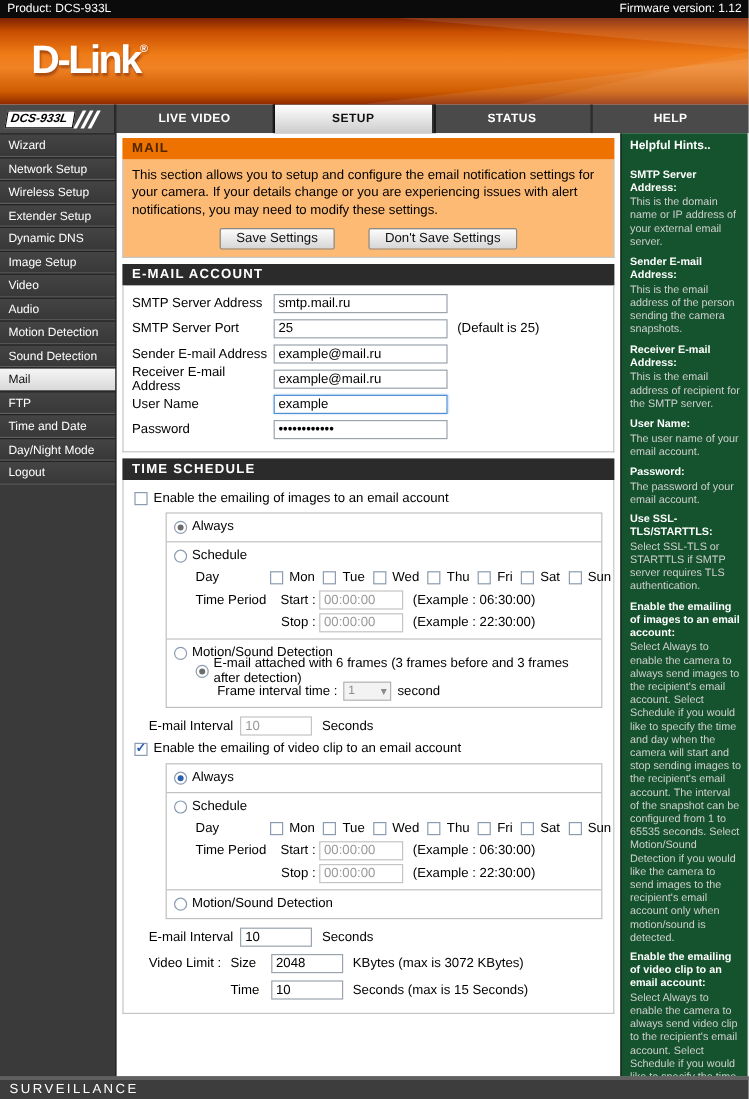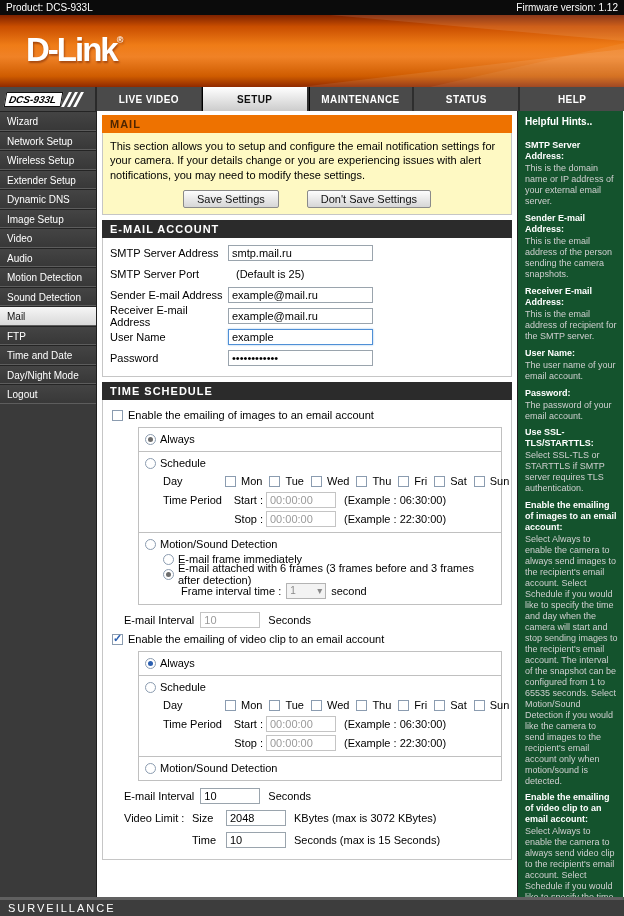--- a/index.html
+++ b/index.html
@@ -35,21 +35,21 @@
   .side-item.active { background:linear-gradient(#f6f6f6,#d9d9d9); color:#111; }
   .side-fill { flex:1; background:#3a3a3a; }
 
   
   .main { width:420px; flex:none; padding:4px 5px 0 5px; display:flex; flex-direction:column; overflow:hidden; font-size:11px; color:#000; }
   .section { margin-bottom:5px; flex:none; }
   .sec-head { height:18px; line-height:18px; padding-left:8px; font-size:11px; font-weight:bold; letter-spacing:1px; }
   .sec-head.orange { background:#ee7200; color:#4f2600; }
   .sec-head.dark { background:#2b2b2b; color:#fff; }
   .sec-body { border:1px solid #c6c6c6; border-top:none; background:#fff; padding:6px 7px; }
-  .sec-body.grey { background:#fef9c3; line-height:1.3; }
+  .sec-body.grey { background:#fdba74; line-height:1.3; }
 
   .btn { font-family:inherit; font-size:11px; color:#111; background:linear-gradient(#fdfdfd,#d6d6d6); border:1px solid #8a8a8a; border-radius:2px; padding:2px 13px; cursor:pointer; white-space:nowrap; }
   .btn-row { display:flex; justify-content:center; gap:28px; margin-top:8px; }
 
   
   .f-row { display:flex; align-items:center; height:19px; margin-bottom:2px; }
   .f-label { width:118px; flex:none; }
   .tinput { width:145px; height:16px; border:1px solid #9aa4ad; font-family:inherit; font-size:11px; padding:0 3px; color:#000; background:#fff; }
   .tinput.focus { border:1px solid #4f8fd6; box-shadow:0 0 2px #9cc3e8; }
   .note { margin-left:8px; white-space:nowrap; }
@@ -112,21 +112,20 @@
 
   <div class="tabbar">
     <div class="tab-logo">
       <span class="logo-plate">DCS-933L</span>
       <span class="slash"></span>
       <span class="slash"></span>
       <span class="slash"></span>
     </div>
     <div class="tab">LIVE VIDEO</div>
     <div class="tab active">SETUP</div>
-    <div class="tab">MAINTENANCE</div>
     <div class="tab">STATUS</div>
     <div class="tab">HELP</div>
   </div>
 
   <div class="content">
 
     <div class="sidebar">
       <div class="side-item">Wizard</div>
       <div class="side-item">Network Setup</div>
       <div class="side-item">Wireless Setup</div>
@@ -160,20 +159,21 @@
 
       <div class="section">
         <div class="sec-head dark">E-MAIL ACCOUNT</div>
         <div class="sec-body">
           <div class="f-row">
             <span class="f-label">SMTP Server Address</span>
             <input class="tinput" value="smtp.mail.ru" style="">
           </div>
           <div class="f-row">
             <span class="f-label">SMTP Server Port</span>
+            <input class="tinput" value="25" style="">
             <span class="note">(Default is 25)</span>
           </div>
           <div class="f-row">
             <span class="f-label">Sender E-mail Address</span>
             <input class="tinput" value="example@mail.ru" style="">
           </div>
           <div class="f-row">
             <span class="f-label">Receiver E-mail Address</span>
             <input class="tinput" value="example@mail.ru" style="">
           </div>
@@ -251,24 +251,20 @@
                   <span class="t-cap">Stop :</span>
                   <input class="time-inp" value="00:00:00" style="">
                   <span class="note">(Example : 22:30:00)</span>
                 </div>
               </div>
             </div>
             <div class="g-block">
               <div class="opt-row">
                 <span class="radio"></span>
                 <span>Motion/Sound Detection</span>
-              </div>
-              <div class="opt-row sub">
-                <span class="radio"></span>
-                <span>E-mail frame immediately</span>
               </div>
               <div class="opt-row sub">
                 <span class="radio checked grey"></span>
                 <span>E-mail attached with 6 frames (3 frames before and 3 frames after detection)</span>
               </div>
               <div class="opt-row sub2" style="height:18px">
                 <span>Frame interval time :</span>
                 <span class="dd">
                   <span>1</span>
                   <span>▾</span>

